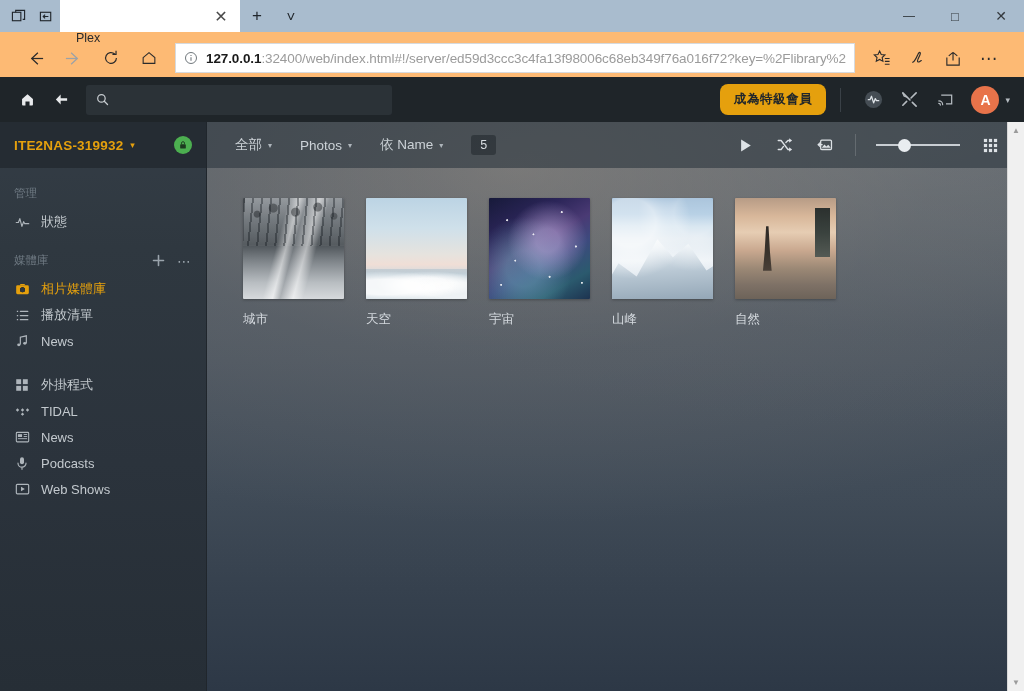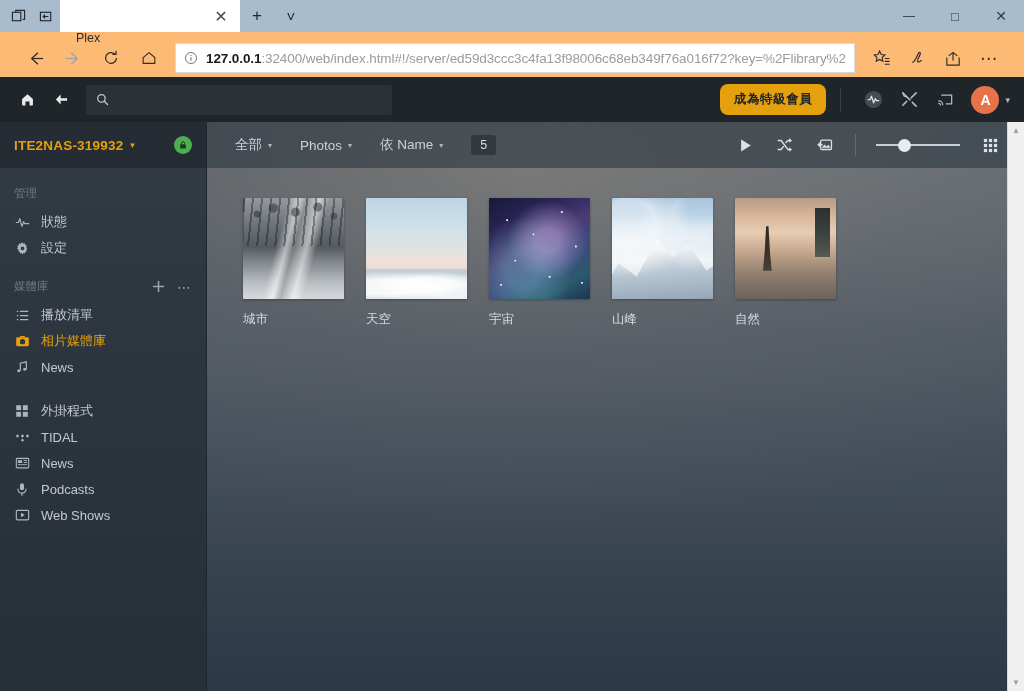--- a/index.html
+++ b/index.html
@@ -434,61 +434,52 @@
               <span>管理</span>
             </div>
           <div class="sb-item">
             <span class="ic">
                 <svg width="15" height="15" viewBox="0 0 18 18">
                   <path d="M1.5 9h2.6l1.7-4.6 2.5 9.2L10.4 8l1.3 2.4h4.8" fill="none" stroke="currentColor" stroke-width="1.4" stroke-linejoin="round" stroke-linecap="round"></path>
                 </svg>
               </span>
             <span>狀態</span>
           </div>
-          <div class="sb-item">
-            <span class="ic">
-                <svg width="15" height="15" viewBox="0 0 18 18">
-                  <path d="M9 1.6l1 1.7 1.9-.5.4 2 1.9.8-.8 1.8 1.3 1.5-1.3 1.5.8 1.8-1.9.8-.4 2-1.9-.5-1 1.7-1-1.7-1.9.5-.4-2-1.9-.8.8-1.8L2.3 8.9 3.6 7.4l-.8-1.8 1.9-.8.4-2 1.9.5z" fill="currentColor"></path>
-                  <circle cx="9" cy="8.9" r="2.2" fill="#323b44"></circle>
-                </svg>
-              </span>
-            <span>設定</span>
-          </div>
         </div>
 
         <div class="sb-group">
           <div class="sb-label">
             <span>媒體庫</span>
             <span class="sp"></span>
             <span class="act">
                 <svg width="13" height="13" viewBox="0 0 14 14">
                   <path d="M7 1.6v10.8M1.6 7h10.8" stroke="currentColor" stroke-width="1.7" stroke-linecap="round"></path>
                 </svg>
               </span>
             <span class="act" style="font-size:14px;letter-spacing:1px;line-height:10px;">⋯</span>
           </div>
-          <div class="sb-item">
-            <span class="ic">
-                <svg width="15" height="15" viewBox="0 0 18 18">
-                  <path d="M6.4 4h9M6.4 9h9M6.4 14h9" stroke="currentColor" stroke-width="1.5" stroke-linecap="round"></path>
-                  <path d="M2.2 3.3h1.6v1.5H2.2zM2.2 8.3h1.6v1.5H2.2zM2.2 13.3h1.6v1.5H2.2z" fill="currentColor"></path>
-                </svg>
-              </span>
-            <span>播放清單</span>
-          </div>
           <div class="sb-item active">
             <span class="ic">
                 <svg width="15" height="15" viewBox="0 0 18 18">
                   <rect x="1.4" y="4" width="15.2" height="10.6" rx="1.6" fill="currentColor"></rect>
                   <path d="M5.6 4l1.1-1.6h4.6L12.4 4" fill="currentColor"></path>
                   <circle cx="9" cy="9.3" r="3" fill="#2d3views"></circle>
                   <circle cx="9" cy="9.3" r="3" fill="#2f3840"></circle>
                 </svg>
               </span>
             <span>相片媒體庫</span>
+          </div>
+          <div class="sb-item">
+            <span class="ic">
+                <svg width="15" height="15" viewBox="0 0 18 18">
+                  <path d="M6.4 4h9M6.4 9h9M6.4 14h9" stroke="currentColor" stroke-width="1.5" stroke-linecap="round"></path>
+                  <path d="M2.2 3.3h1.6v1.5H2.2zM2.2 8.3h1.6v1.5H2.2zM2.2 13.3h1.6v1.5H2.2z" fill="currentColor"></path>
+                </svg>
+              </span>
+            <span>播放清單</span>
           </div>
           <div class="sb-item">
             <span class="ic">
                 <svg width="15" height="15" viewBox="0 0 18 18">
                   <path d="M6.4 12.6V3.8l7.2-1.6v8.6" fill="none" stroke="currentColor" stroke-width="1.4"></path>
                   <ellipse cx="4.6" cy="13" rx="2" ry="1.6" fill="currentColor"></ellipse>
                   <ellipse cx="11.8" cy="11.2" rx="2" ry="1.6" fill="currentColor"></ellipse>
                 </svg>
               </span>
             <span>News</span>

